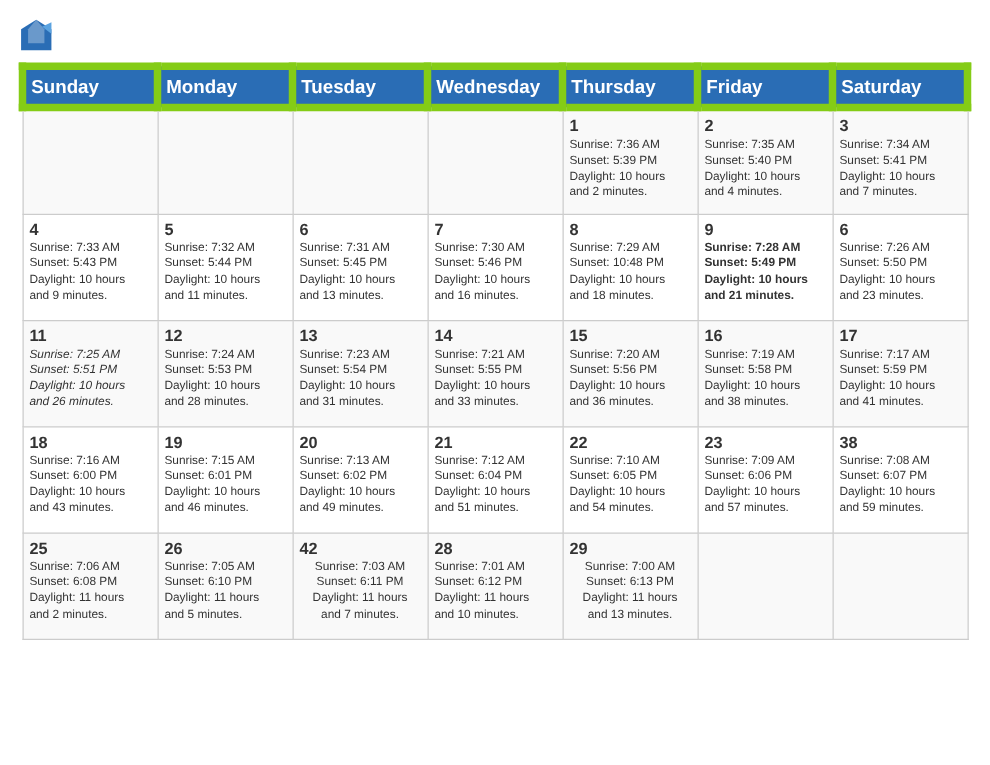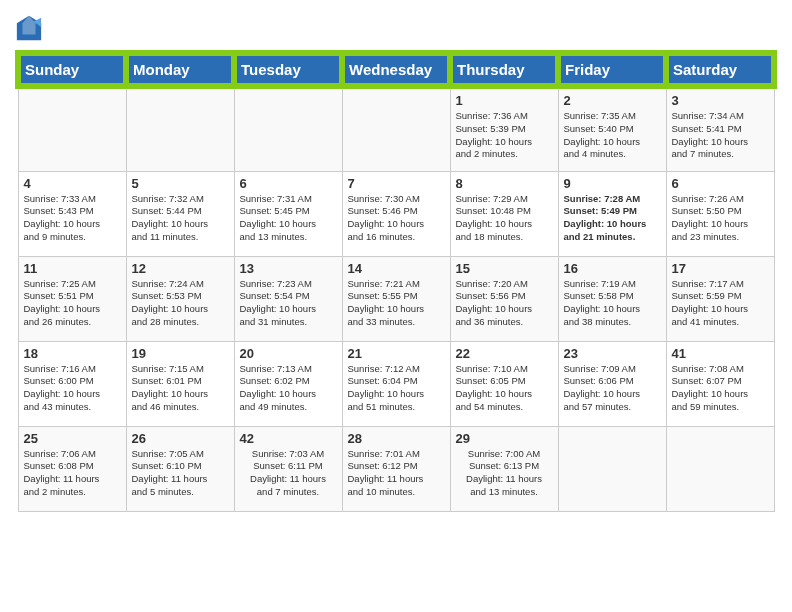--- a/index.html
+++ b/index.html
@@ -200,21 +200,21 @@
           <span class="day-number">6</span>
           <div class="day-info" style="white-space: pre-line;">Sunrise: 7:26 AM
 Sunset: 5:50 PM
 Daylight: 10 hours
 and 23 minutes.</div>
         </td>
       </tr>
       <tr>
         <td>
           <span class="day-number">11</span>
-          <div class="day-info" style="white-space: pre-line;">Sunrise: 7:25 AM
+          <div class="day-info" style="white-space: pre-line; font-style: italic;">Sunrise: 7:25 AM
 Sunset: 5:51 PM
 Daylight: 10 hours
 and 26 minutes.</div>
         </td>
         <td>
           <span class="day-number">12</span>
           <div class="day-info" style="white-space: pre-line;">Sunrise: 7:24 AM
 Sunset: 5:53 PM
 Daylight: 10 hours
 and 28 minutes.</div>
@@ -292,21 +292,21 @@
 and 54 minutes.</div>
         </td>
         <td>
           <span class="day-number">23</span>
           <div class="day-info" style="white-space: pre-line;">Sunrise: 7:09 AM
 Sunset: 6:06 PM
 Daylight: 10 hours
 and 57 minutes.</div>
         </td>
         <td>
-          <span class="day-number">41</span>
+          <span class="day-number">38</span>
           <div class="day-info" style="white-space: pre-line;">Sunrise: 7:08 AM
 Sunset: 6:07 PM
 Daylight: 10 hours
 and 59 minutes.</div>
         </td>
       </tr>
       <tr>
         <td>
           <span class="day-number">25</span>
           <div class="day-info" style="white-space: pre-line;">Sunrise: 7:06 AM

